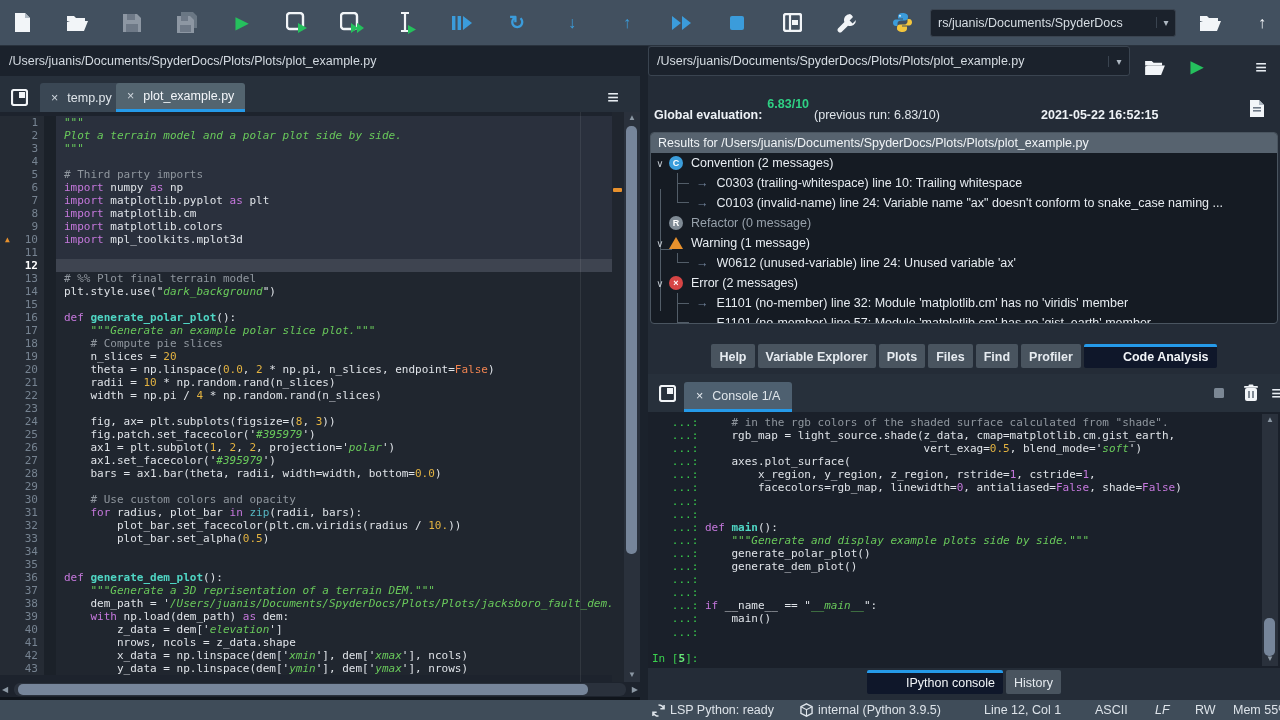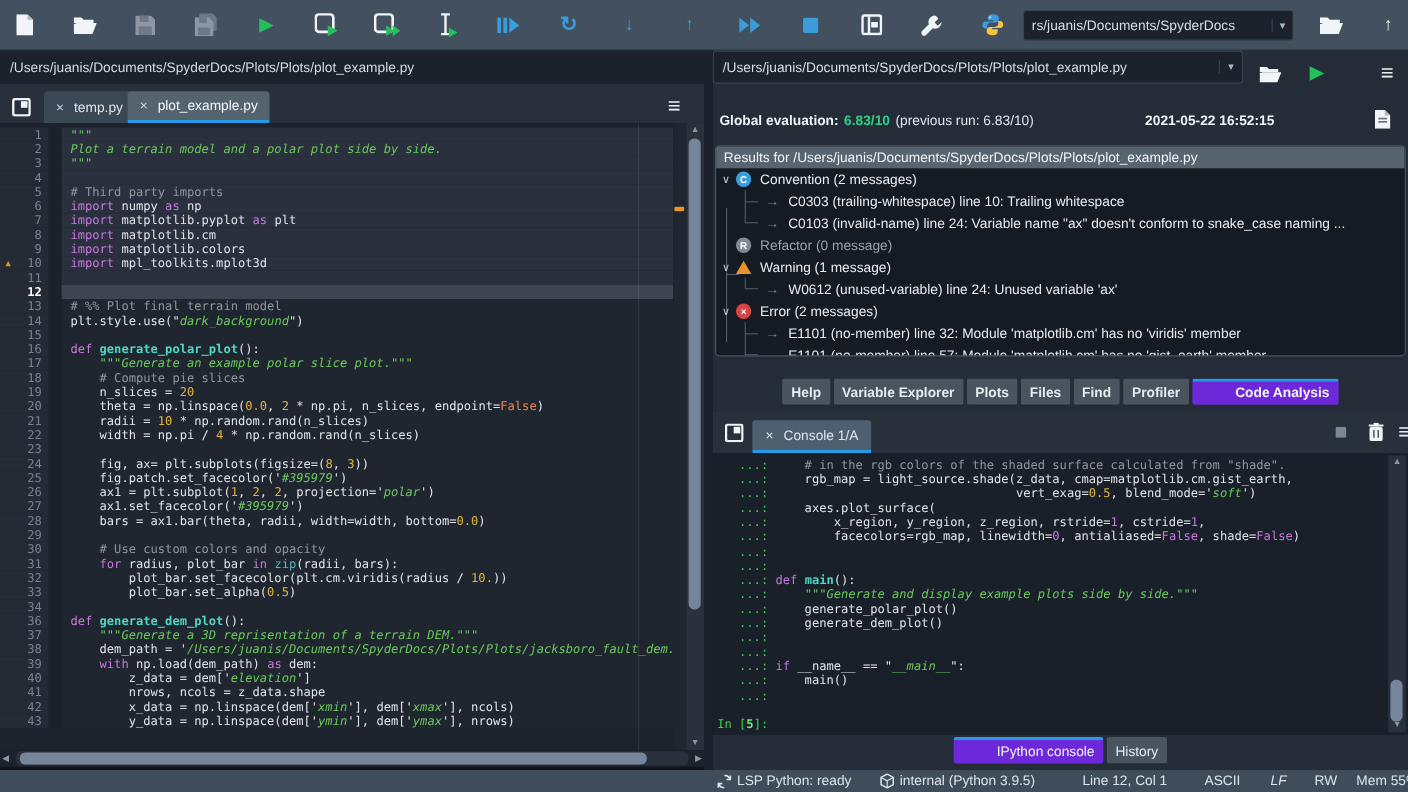--- a/index.html
+++ b/index.html
@@ -22,21 +22,21 @@
                   padding-left:9px;box-sizing:border-box;color:#d3dae1;}
   #right-pane{left:648px;top:46px;width:632px;height:654px;background:#242c37;}
   #splitter{left:640px;top:46px;width:8px;height:654px;background:#1b222c;}
   #file-combo{left:2px;top:6px;width:482px;height:30px;background:#1b222c;border:1px solid #3a4450;border-radius:3px;
               display:flex;align-items:center;box-sizing:border-box;}
   #file-combo .txt{flex:1;padding:0 8px;white-space:nowrap;overflow:hidden;color:#d6dde3;}
   #file-combo .dd{width:20px;text-align:center;color:#aeb8c2;border-left:1px solid #3a4450;font-size:10px;}
   .pane-ico{position:absolute;top:8px;width:26px;height:26px;display:flex;align-items:center;justify-content:center;}
   .ham{color:#e8edf2;font-size:20px;font-weight:bold;line-height:1;}
   
-  #eval-row{left:6px;top:52px;width:620px;height:24px;display:flex;align-items:center;}
+  #eval-row{left:6px;top:52px;width:620px;height:24px;display:flex;align-items:flex-end;}
   #eval-row b{color:#eef2f6;}
   .score{color:#2fd184;font-weight:bold;margin:11px 5px;}
   #eval-date{position:absolute;left:387px;font-weight:bold;color:#eef2f6;}
   
   #results-box{left:2px;top:86px;width:628px;height:192px;background:#151b23;border:1px solid #4a5560;border-radius:4px;
                box-sizing:border-box;overflow:hidden;}
   #results-header{height:20px;background:#57636f;color:#f0f4f7;display:flex;align-items:center;padding-left:7px;}
   .trow{height:20px;display:flex;align-items:center;position:relative;}
   .chev{width:18px;text-align:center;color:#c3cad1;font-size:10px;}
   .cic{width:14px;height:14px;border-radius:50%;color:#fff;font-size:9px;font-weight:bold;
@@ -53,21 +53,21 @@
   .elbow::after{content:"";position:absolute;left:0;top:10px;width:11px;border-top:1px solid #525d68;}
   .elbow.last{height:10px;align-self:flex-start;}
   .elbow.last::after{top:9px;}
   .arr{color:#7487a0;font-weight:bold;margin:0 8px 0 2px;}
   .msg{color:#e6ebf0;white-space:nowrap;overflow:hidden;}
   #tree-vline{position:absolute;left:9px;top:36px;width:1px;height:122px;background:#525d68;}
   #tree-vline2{position:absolute;left:9px;top:96px;width:12px;height:1px;background:#525d68;}
   
   #panel-tabs{left:0;top:298px;width:632px;height:26px;display:flex;justify-content:center;align-items:flex-start;gap:3px;font-weight:bold;}
   .ptab{background:#49545f;color:#e6ebf0;padding:3px 8px 4px;border-radius:2px;border-top:3px solid transparent;}
-  .ptab.active{background:#6d28d9;border-top:3px solid #259ae9;color:#f2f5f8;padding-left:39px;}
+  .ptab.active{background:#0f172a;border-top:3px solid #259ae9;color:#f2f5f8;padding-left:39px;}
   
   #console-tabbar{left:0;top:328px;width:632px;height:38px;background:#27303b;}
   #console-tab{position:absolute;left:36px;top:8px;height:30px;background:#4e6070;border-bottom:3px solid #259ae9;
                border-radius:3px 3px 0 0;display:flex;align-items:center;padding:0 12px;box-sizing:border-box;}
   #console-tab .x{margin-right:9px;color:#e3e8ee;}
   #console-body{left:0;top:366px;width:632px;height:256px;background:#1a202a;overflow:hidden;
                 font-family:"DejaVu Sans Mono", monospace;font-size:11px;line-height:13.1px;padding:4px 0 0 4px;box-sizing:border-box;}
   .crow{white-space:pre;height:13.1px;}
   .prompt{color:#3ad14e;}
   .prompt .num{font-weight:bold;color:#6ae97a;}
@@ -401,20 +401,25 @@
         <span class="fold"></span>
         <span class="code"><span class="tok-t">        plot_bar.set_facecolor(plt.cm.viridis(radius / </span><span class="tok-n">10.</span><span class="tok-t">))</span></span>
       </div>
       <div class="ed-row">
         <span class="gut"><span>33</span></span>
         <span class="fold"></span>
         <span class="code"><span class="tok-t">        plot_bar.set_alpha(</span><span class="tok-n">0.5</span><span class="tok-t">)</span></span>
       </div>
       <div class="ed-row">
         <span class="gut"><span>34</span></span>
+        <span class="fold"></span>
+        <span class="code"></span>
+      </div>
+      <div class="ed-row">
+        <span class="gut"><span>35</span></span>
         <span class="fold"></span>
         <span class="code"></span>
       </div>
       <div class="ed-row">
         <span class="gut"><span>36</span></span>
         <span class="fold"></span>
         <span class="code"><span class="tok-k">def </span><span class="tok-b">generate_dem_plot</span><span class="tok-t">():</span></span>
       </div>
       <div class="ed-row">
         <span class="gut"><span>37</span></span>

